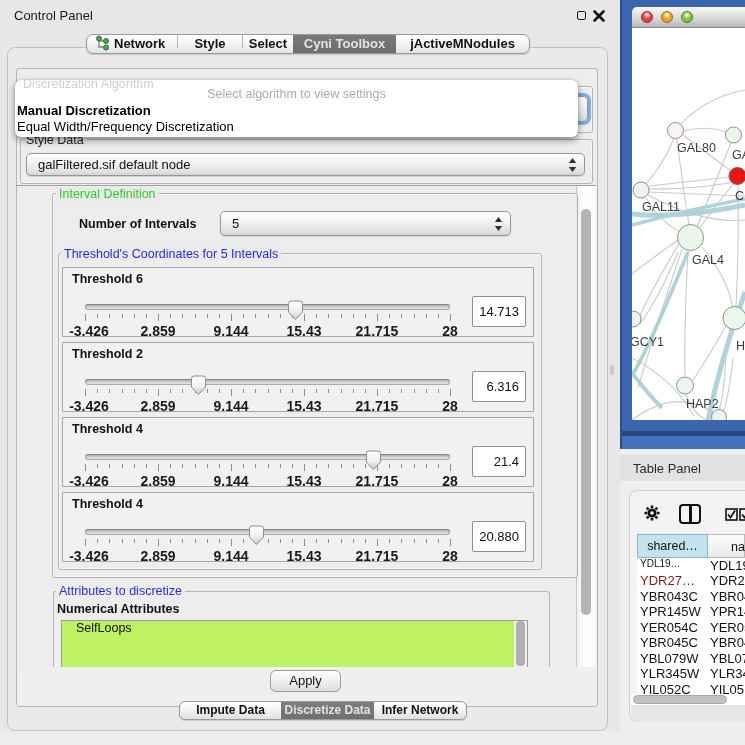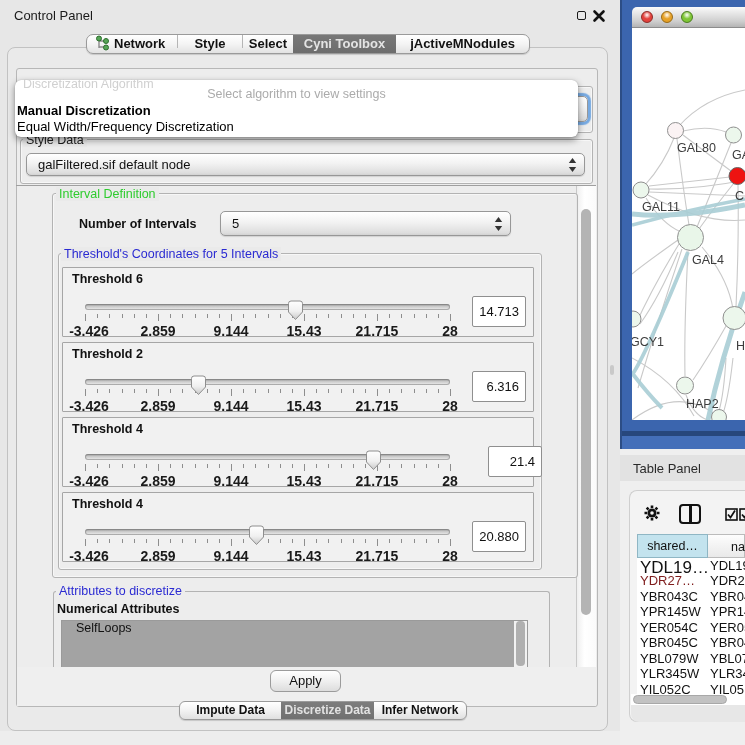--- a/index.html
+++ b/index.html
@@ -217,21 +217,21 @@
     <svg style="position:absolute;left:301.8px;top:32px;" width="17" height="21" viewBox="0 0 17 21">
       <defs>
         <linearGradient id="thg" x1="0" y1="0" x2="0" y2="1">
           <stop offset="0" stop-color="#ffffff"></stop>
           <stop offset=".55" stop-color="#f0f0f0"></stop>
           <stop offset="1" stop-color="#c9c9c9"></stop>
         </linearGradient>
       </defs>
       <path d="M4 1 H13 Q15.5 1 15.5 3.5 V12 L8.5 19.5 L1.5 12 V3.5 Q1.5 1 4 1 Z" fill="url(#thg)" stroke="#8e8e8e" stroke-width="1"></path>
     </svg>
-    <div class="vbox" style="left:409px;top:28px;width:54px;height:31px;line-height:29px;margin-left:16px;">21.4</div>
+    <div class="vbox" style="left:409px;top:28px;width:54px;height:31px;line-height:29px;">21.4</div>
   </div>
 <div class="thbox" style="top:492px;">
     <div class="thtitle">Threshold 4</div>
     <div class="track"></div>
     <div class="tick" style="left:22.0px;top:46px;height:7px;"></div>
     <div class="tick" style="left:34.2px;top:46px;height:4px;"></div>
     <div class="tick" style="left:46.3px;top:46px;height:4px;"></div>
     <div class="tick" style="left:58.5px;top:46px;height:4px;"></div>
     <div class="tick" style="left:70.7px;top:46px;height:4px;"></div>
     <div class="tick" style="left:82.8px;top:46px;height:4px;"></div>
@@ -274,21 +274,21 @@
           <stop offset="1" stop-color="#c9c9c9"></stop>
         </linearGradient>
       </defs>
       <path d="M4 1 H13 Q15.5 1 15.5 3.5 V12 L8.5 19.5 L1.5 12 V3.5 Q1.5 1 4 1 Z" fill="url(#thg)" stroke="#8e8e8e" stroke-width="1"></path>
     </svg>
     <div class="vbox" style="left:409px;top:28px;width:54px;height:31px;line-height:29px;">20.880</div>
   </div>
 <div class="abs" style="left:53px;top:591px;width:497px;height:76px;border:1px solid #b3b3b3;border-bottom:none;border-radius:3px 3px 0 0;"></div>
 <div class="grpt" style="left:56px;top:584px;color:#2a2ad2;background:#ededed;">Attributes to discretize</div>
 <div class="abs" style="left:57px;top:602px;font-size:12.5px;font-weight:bold;color:#111;">Numerical Attributes</div>
-<div class="abs" style="left:61px;top:620px;width:467px;height:47px;background:#a3a3a3;border:1px solid #9a9a9a;border-bottom:none;overflow:hidden;">
+<div class="abs" style="left:61px;top:620px;width:467px;height:47px;background:#bef264;border:1px solid #9a9a9a;border-bottom:none;overflow:hidden;">
     <div class="litem">SelfLoops</div>
   </div>
 <div class="abs" style="left:514px;top:621px;width:13px;height:46px;background:#f2f2f2;"></div>
 <div class="abs" style="left:516px;top:621px;width:9px;height:45px;background:#b0b0b0;border-radius:4px;"></div>
 <div class="abs" style="left:17px;top:667px;width:579px;height:39px;background:#efefef;"></div>
 <div class="abs" style="left:270px;top:670px;width:71px;height:22px;border:1px solid #9b9b9b;border-radius:6px;background:linear-gradient(#ffffff,#f0f0f0 50%,#dddddd);text-align:center;line-height:20px;font-size:13px;color:#111;">Apply</div>
 <div class="abs" style="left:179px;top:701px;height:19px;border:1px solid #9a9a9a;border-radius:6px;overflow:hidden;
  background:linear-gradient(#ffffff,#f2f2f2 50%,#e0e0e0);white-space:nowrap;font-size:0;box-shadow:0 1px 1px rgba(0,0,0,.15);">
 <span class="tabseg" style="width:101px;line-height:17px;font-size:12px;padding:0;text-align:center;">Impute Data</span><span class="tabseg" style="width:93px;line-height:17px;font-size:12px;padding:0;text-align:center;background:linear-gradient(#7d7d7d,#707070);color:#e2e2e2;">Discretize Data</span><span class="tabseg" style="width:92px;line-height:17px;font-size:12px;padding:0;text-align:center;">Infer Network</span></div>
 <div class="abs" style="left:0;top:731px;width:620px;height:14px;background:#ededed;"></div>
@@ -385,21 +385,21 @@
     <path d="M3 6.5 L5.5 9.5 L10 2.5" stroke="#111" stroke-width="1.7" fill="none"></path>
   </svg>
 <svg class="abs" style="left:739px;top:508px;" width="13" height="13" viewBox="0 0 13 13">
     <rect x="1" y="1" width="11" height="11" fill="none" stroke="#111" stroke-width="1.6"></rect>
     <path d="M3 6.5 L5.5 9.5 L10 2.5" stroke="#111" stroke-width="1.7" fill="none"></path>
   </svg>
 <div class="abs" style="left:637px;top:534px;width:71px;height:24px;background:#c3e3ee;border:1px solid #8fb6c4;text-align:center;font-size:12.5px;color:#111;line-height:22px;">shared…</div>
 <div class="abs" style="left:708px;top:534px;width:37px;height:24px;background:linear-gradient(#fdfdfd,#e9e9e9);border:1px solid #bbb;border-left:none;"></div>
 <div class="abs" style="left:731px;top:540px;font-size:12.5px;color:#111;">na</div>
 <div class="abs" style="left:637px;top:558px;width:108px;height:136px;background:#fff;overflow:hidden;">
-<div style="position:absolute;left:3px;top:0.0px;font-size:17px;color:#111;white-space:nowrap;">YDL19…</div>
+<div style="position:absolute;left:3px;top:0.0px;font-size:10px;color:#111;white-space:nowrap;">YDL19…</div>
 <div style="position:absolute;left:73px;top:0.0px;font-size:13px;color:#111;white-space:nowrap;">YDL19</div>
 <div style="position:absolute;left:3px;top:15.4px;font-size:13px;color:#7f1d1d;white-space:nowrap;">YDR27…</div>
 <div style="position:absolute;left:73px;top:15.4px;font-size:13px;color:#111;white-space:nowrap;">YDR27</div>
 <div style="position:absolute;left:3px;top:30.9px;font-size:13px;color:#111;white-space:nowrap;">YBR043C</div>
 <div style="position:absolute;left:73px;top:30.9px;font-size:13px;color:#111;white-space:nowrap;">YBR04</div>
 <div style="position:absolute;left:3px;top:46.3px;font-size:13px;color:#111;white-space:nowrap;">YPR145W</div>
 <div style="position:absolute;left:73px;top:46.3px;font-size:13px;color:#111;white-space:nowrap;">YPR14</div>
 <div style="position:absolute;left:3px;top:61.8px;font-size:13px;color:#111;white-space:nowrap;">YER054C</div>
 <div style="position:absolute;left:73px;top:61.8px;font-size:13px;color:#111;white-space:nowrap;">YER05</div>
 <div style="position:absolute;left:3px;top:77.2px;font-size:13px;color:#111;white-space:nowrap;">YBR045C</div>

